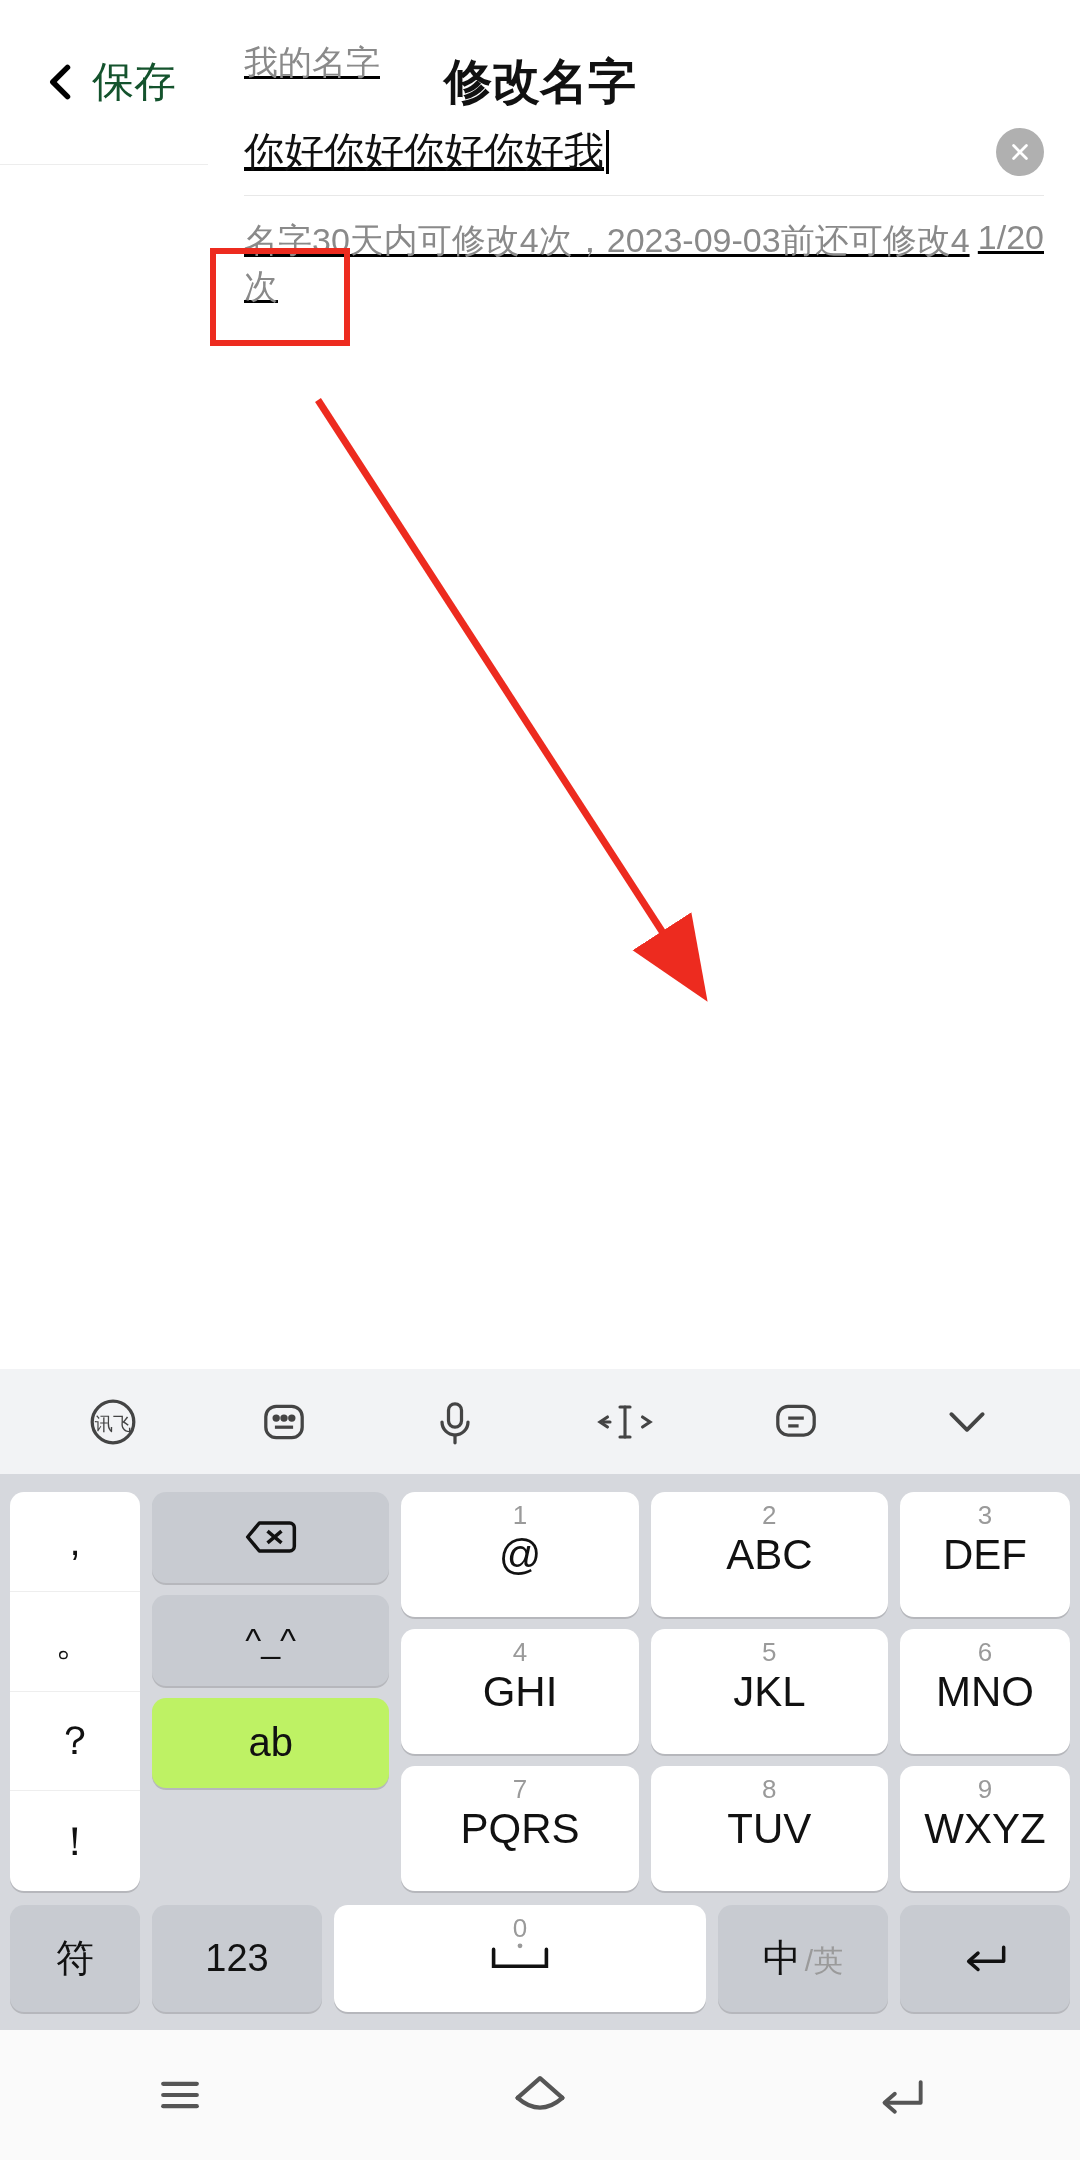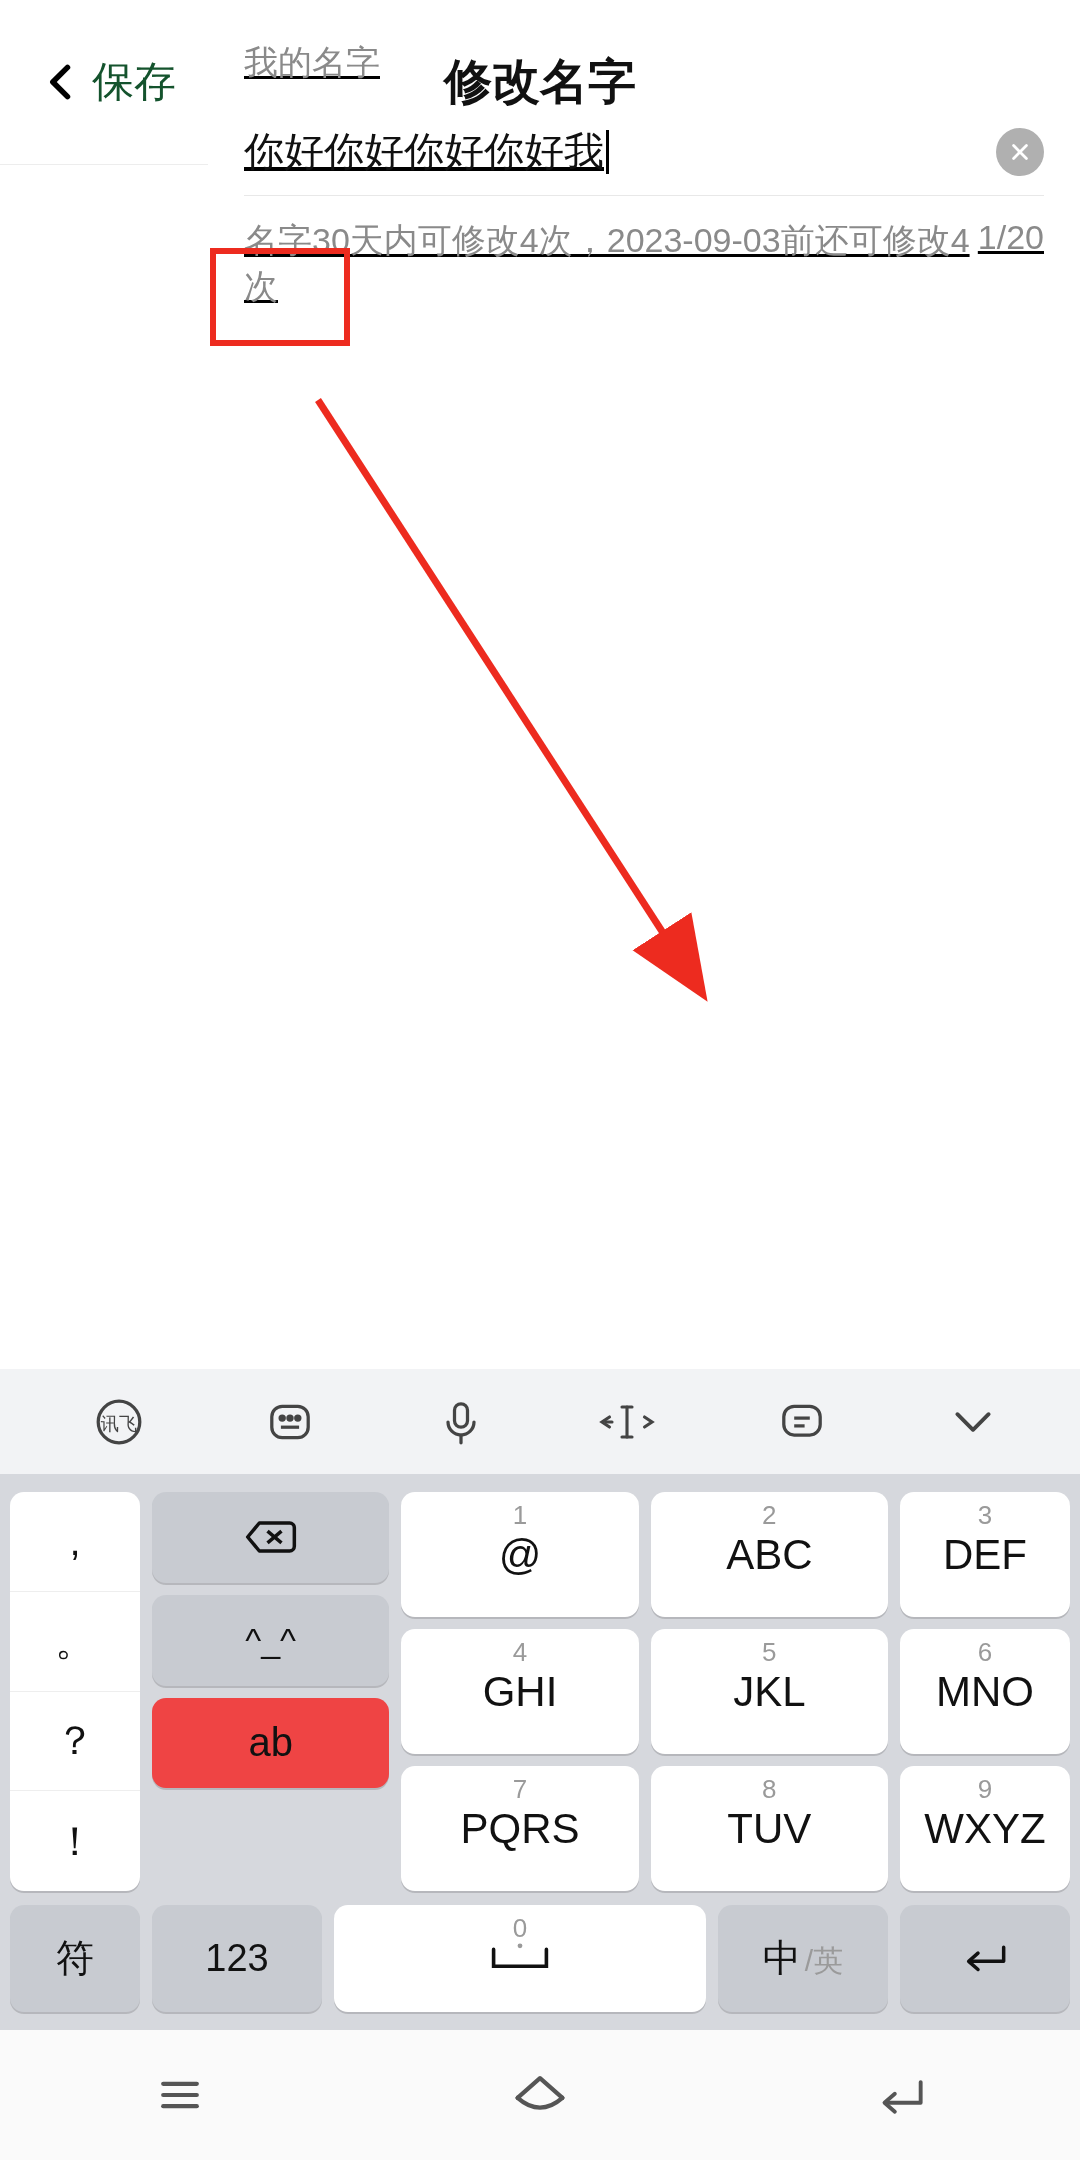--- a/index.html
+++ b/index.html
@@ -23,21 +23,21 @@
   .clear svg { width:22px; height:22px; }
   .hint-row { display:flex; justify-content:space-between; margin-top:22px; font-size:34px; color:#8a8a8a; }
 
   
   .anno-box { position:absolute; border:6px solid #ed2b1f; left:210px; top:248px; width:140px; height:98px; pointer-events:none; }
   .arrow-svg { position:absolute; left:0; top:0; pointer-events:none; }
 
   
   .kbd-wrap { position:absolute; left:0; right:0; bottom:0; background:#d6d8dd; }
   .kbd-toolbar { height:105px; background:#f2f3f5; display:flex; align-items:center; justify-content:space-around; padding:0 28px; }
-  .tb-item { width:64px; height:64px; display:flex; align-items:center; justify-content:flex-end; color:#444; }
+  .tb-item { width:64px; height:64px; display:flex; align-items:center; justify-content:center; color:#444; }
   .kbd-grid { padding:18px 10px 14px 10px; display:grid; grid-template-columns: 130px 1fr 1fr 1fr 170px; grid-auto-rows: 125px; gap:12px; }
   .key { background:#ffffff; border-radius:14px; box-shadow:0 2px 0 rgba(0,0,0,.15); display:flex; flex-direction:column; align-items:center; justify-content:center; font-size:42px; color:#111; position:relative; }
   .key .num { position:absolute; top:8px; font-size:26px; color:#9a9a9a; }
   .side-key { background:#ffffff; border-radius:14px; box-shadow:0 2px 0 rgba(0,0,0,.15); display:flex; align-items:center; justify-content:center; font-size:40px; color:#111; }
   .side { display:grid; grid-template-rows:repeat(4,1fr); gap:12px; }
 
   .bottom-row { padding:0 10px 18px 10px; display:grid; grid-template-columns:130px 170px 1fr 170px 170px; gap:12px; height:125px; }
   .bkey { background:#c8cbd1; border-radius:14px; box-shadow:0 2px 0 rgba(0,0,0,.15); display:flex; flex-direction:column; align-items:center; justify-content:center; font-size:38px; color:#111; position:relative; }
   .bkey.white { background:#ffffff; }
   .space .num { position:absolute; top:8px; font-size:26px; color:#9a9a9a; }
@@ -162,21 +162,21 @@
 
       <div class="side" style="grid-row:1 / span 3;">
         <div class="side-key gray" style="background:#c8cbd1;">
           <svg viewBox="0 0 48 32" width="56" height="40" fill="none" stroke="#111" stroke-width="3" stroke-linejoin="round">
               <path d="M14 4 H40 a4 4 0 0 1 4 4 V24 a4 4 0 0 1 -4 4 H14 L4 16 Z"></path>
               <line x1="21" y1="11" x2="33" y2="21"></line>
               <line x1="33" y1="11" x2="21" y2="21"></line>
             </svg>
         </div>
         <div class="side-key gray" style="background:#c8cbd1; font-size:34px;">^_^</div>
-        <div class="side-key gray" style="background:#ef4444;">ab</div>
+        <div class="side-key gray" style="background:#bef264;">ab</div>
       </div>
 
       <div class="key">
           <span class="num">4</span>
           <span>GHI</span>
         </div>
       <div class="key">
           <span class="num">5</span>
           <span>JKL</span>
         </div>

